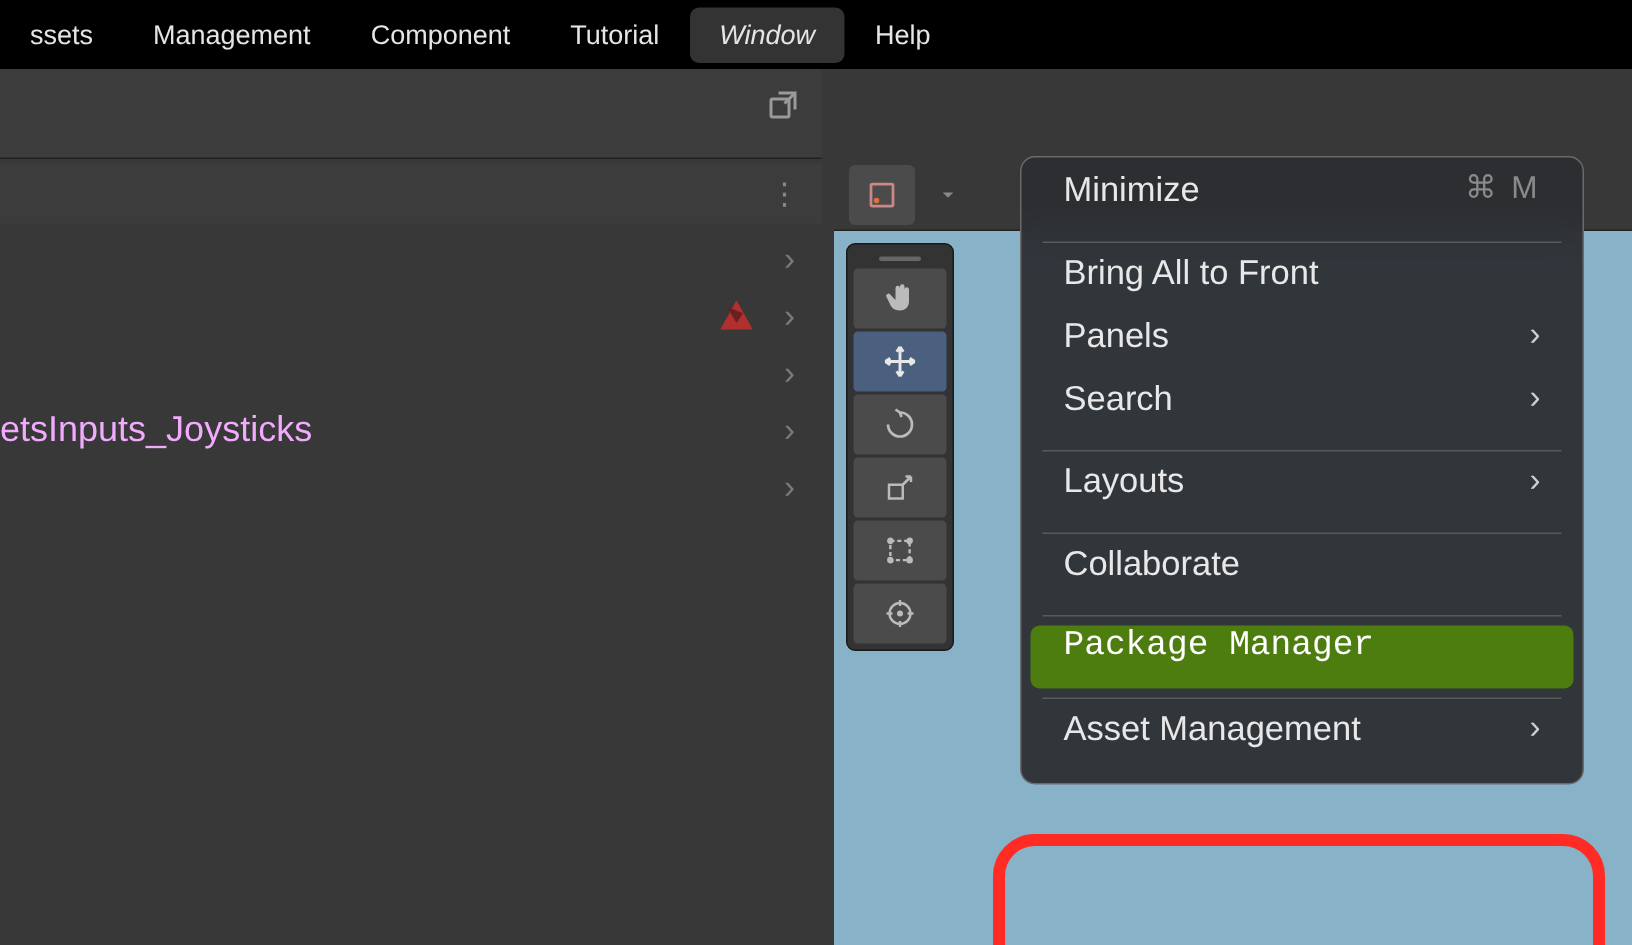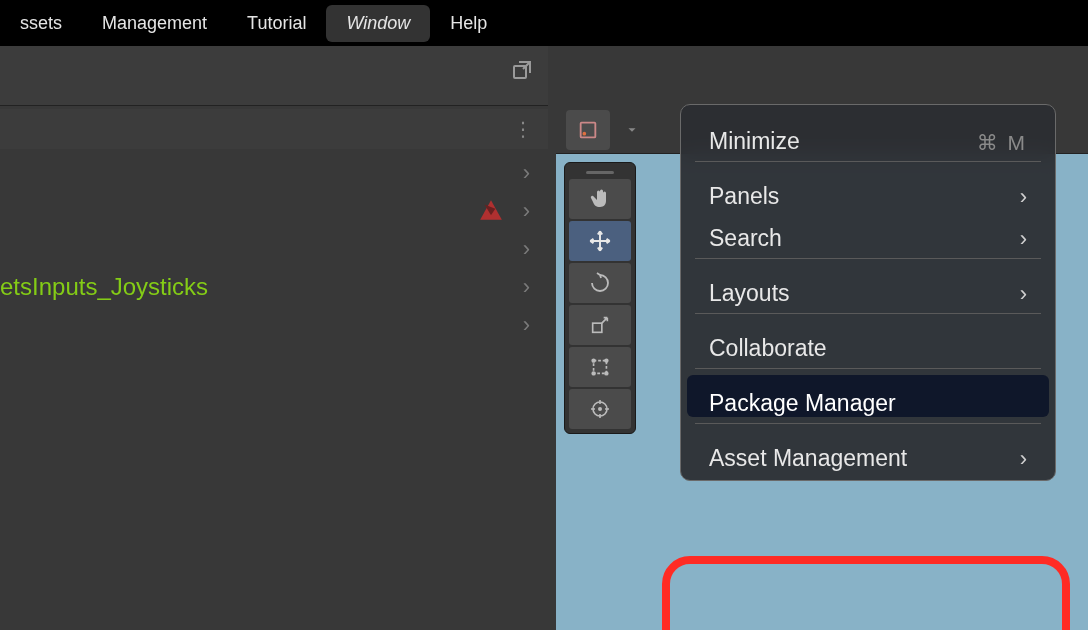--- a/index.html
+++ b/index.html
@@ -87,21 +87,21 @@
   .hier-row.link-row {
     justify-content: space-between;
     padding-left: 0;
   }
   .hier-row .warn {
     position:absolute;
     right: 44px;
     top: 6px;
   }
   .link-text {
-    color:#84cc16;
+    color:#f0abfc;
     font-size: 24px;
   }
 
   
   .scene-area {
     position:absolute;
     left: 556px;
     top: 60px;
     right: 0;
     bottom: 0;
@@ -177,30 +177,31 @@
     background: rgba(44,46,50,0.94);
     border: 1px solid #6a6a6a;
     border-radius: 10px;
     padding: 8px 0;
     backdrop-filter: blur(10px);
     color:#e8e8e8;
   }
   .dd-item {
     height: 42px;
     display:flex;
-    align-items:flex-end;
+    align-items:flex-start;
     justify-content:space-between;
     padding: 0 22px;
     font-size: 23px;
     border-radius:6px;
     margin: 0 6px;
   }
   .dd-item.highlight {
-    background:#0f172a;
+    background:#4d7c0f;
     color:#fff;
+    font-family:Liberation Mono, monospace;
   }
   .dd-sep {
     height:1px;
     background:#5a5a5a;
     margin: 6px 14px;
   }
   .dd-short {
     color:#8a8a8a;
     font-size:21px;
     letter-spacing:2px;
@@ -219,20 +220,21 @@
   }
 
   svg { display:block; }
 </style>
 </head>
 <body>
 
 <div class="menubar">
   <div class="menubar-item">ssets</div>
   <div class="menubar-item">Management</div>
+  <div class="menubar-item">Component</div>
   <div class="menubar-item">Tutorial</div>
   <div class="menubar-item active">Window</div>
   <div class="menubar-item">Help</div>
 </div>
 
 <div class="main">
 
   <div class="scene-area"></div>
 
   <div class="panel-top">
@@ -331,20 +333,23 @@
     </div>
   </div>
 
   <div class="dropdown">
     <div class="dd-item">
       <span>Minimize</span>
       <span class="dd-short">⌘ M</span>
     </div>
     <div class="dd-sep"></div>
     <div class="dd-item">
+      <span>Bring All to Front</span>
+    </div>
+    <div class="dd-item">
       <span>Panels</span>
       <span class="dd-sub">›</span>
     </div>
     <div class="dd-item">
       <span>Search</span>
       <span class="dd-sub">›</span>
     </div>
     <div class="dd-sep"></div>
     <div class="dd-item">
       <span>Layouts</span>

